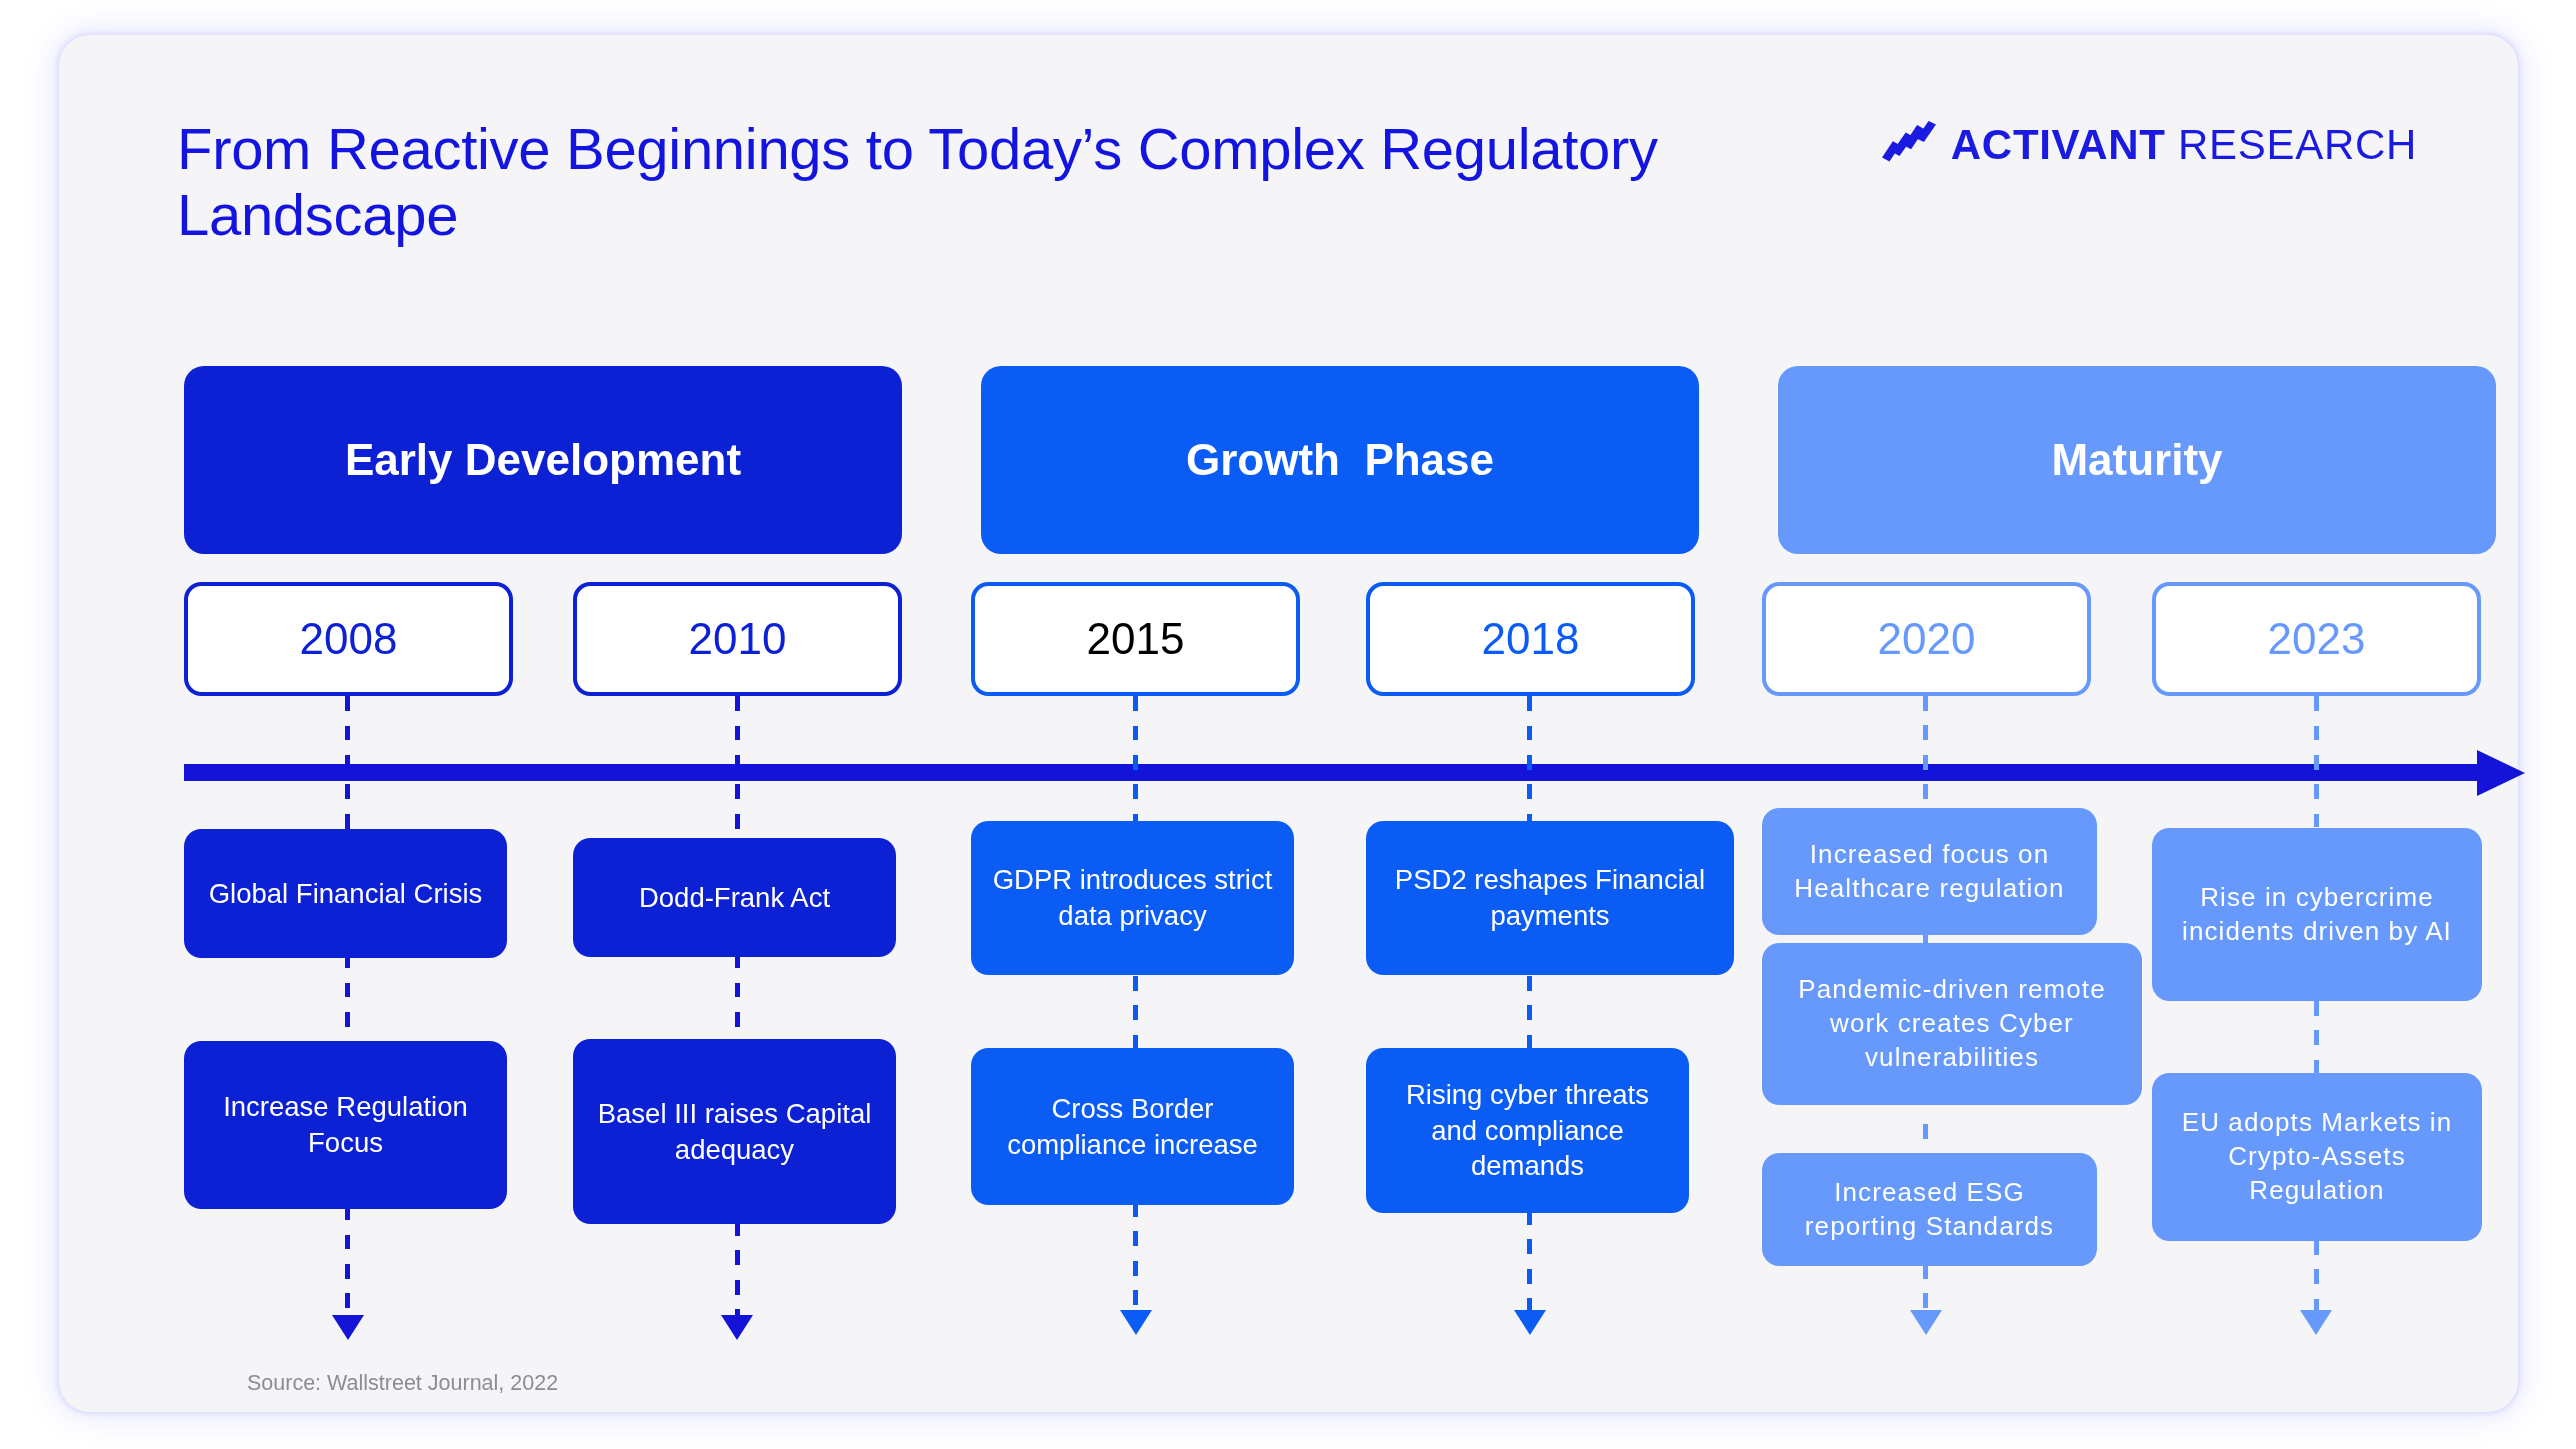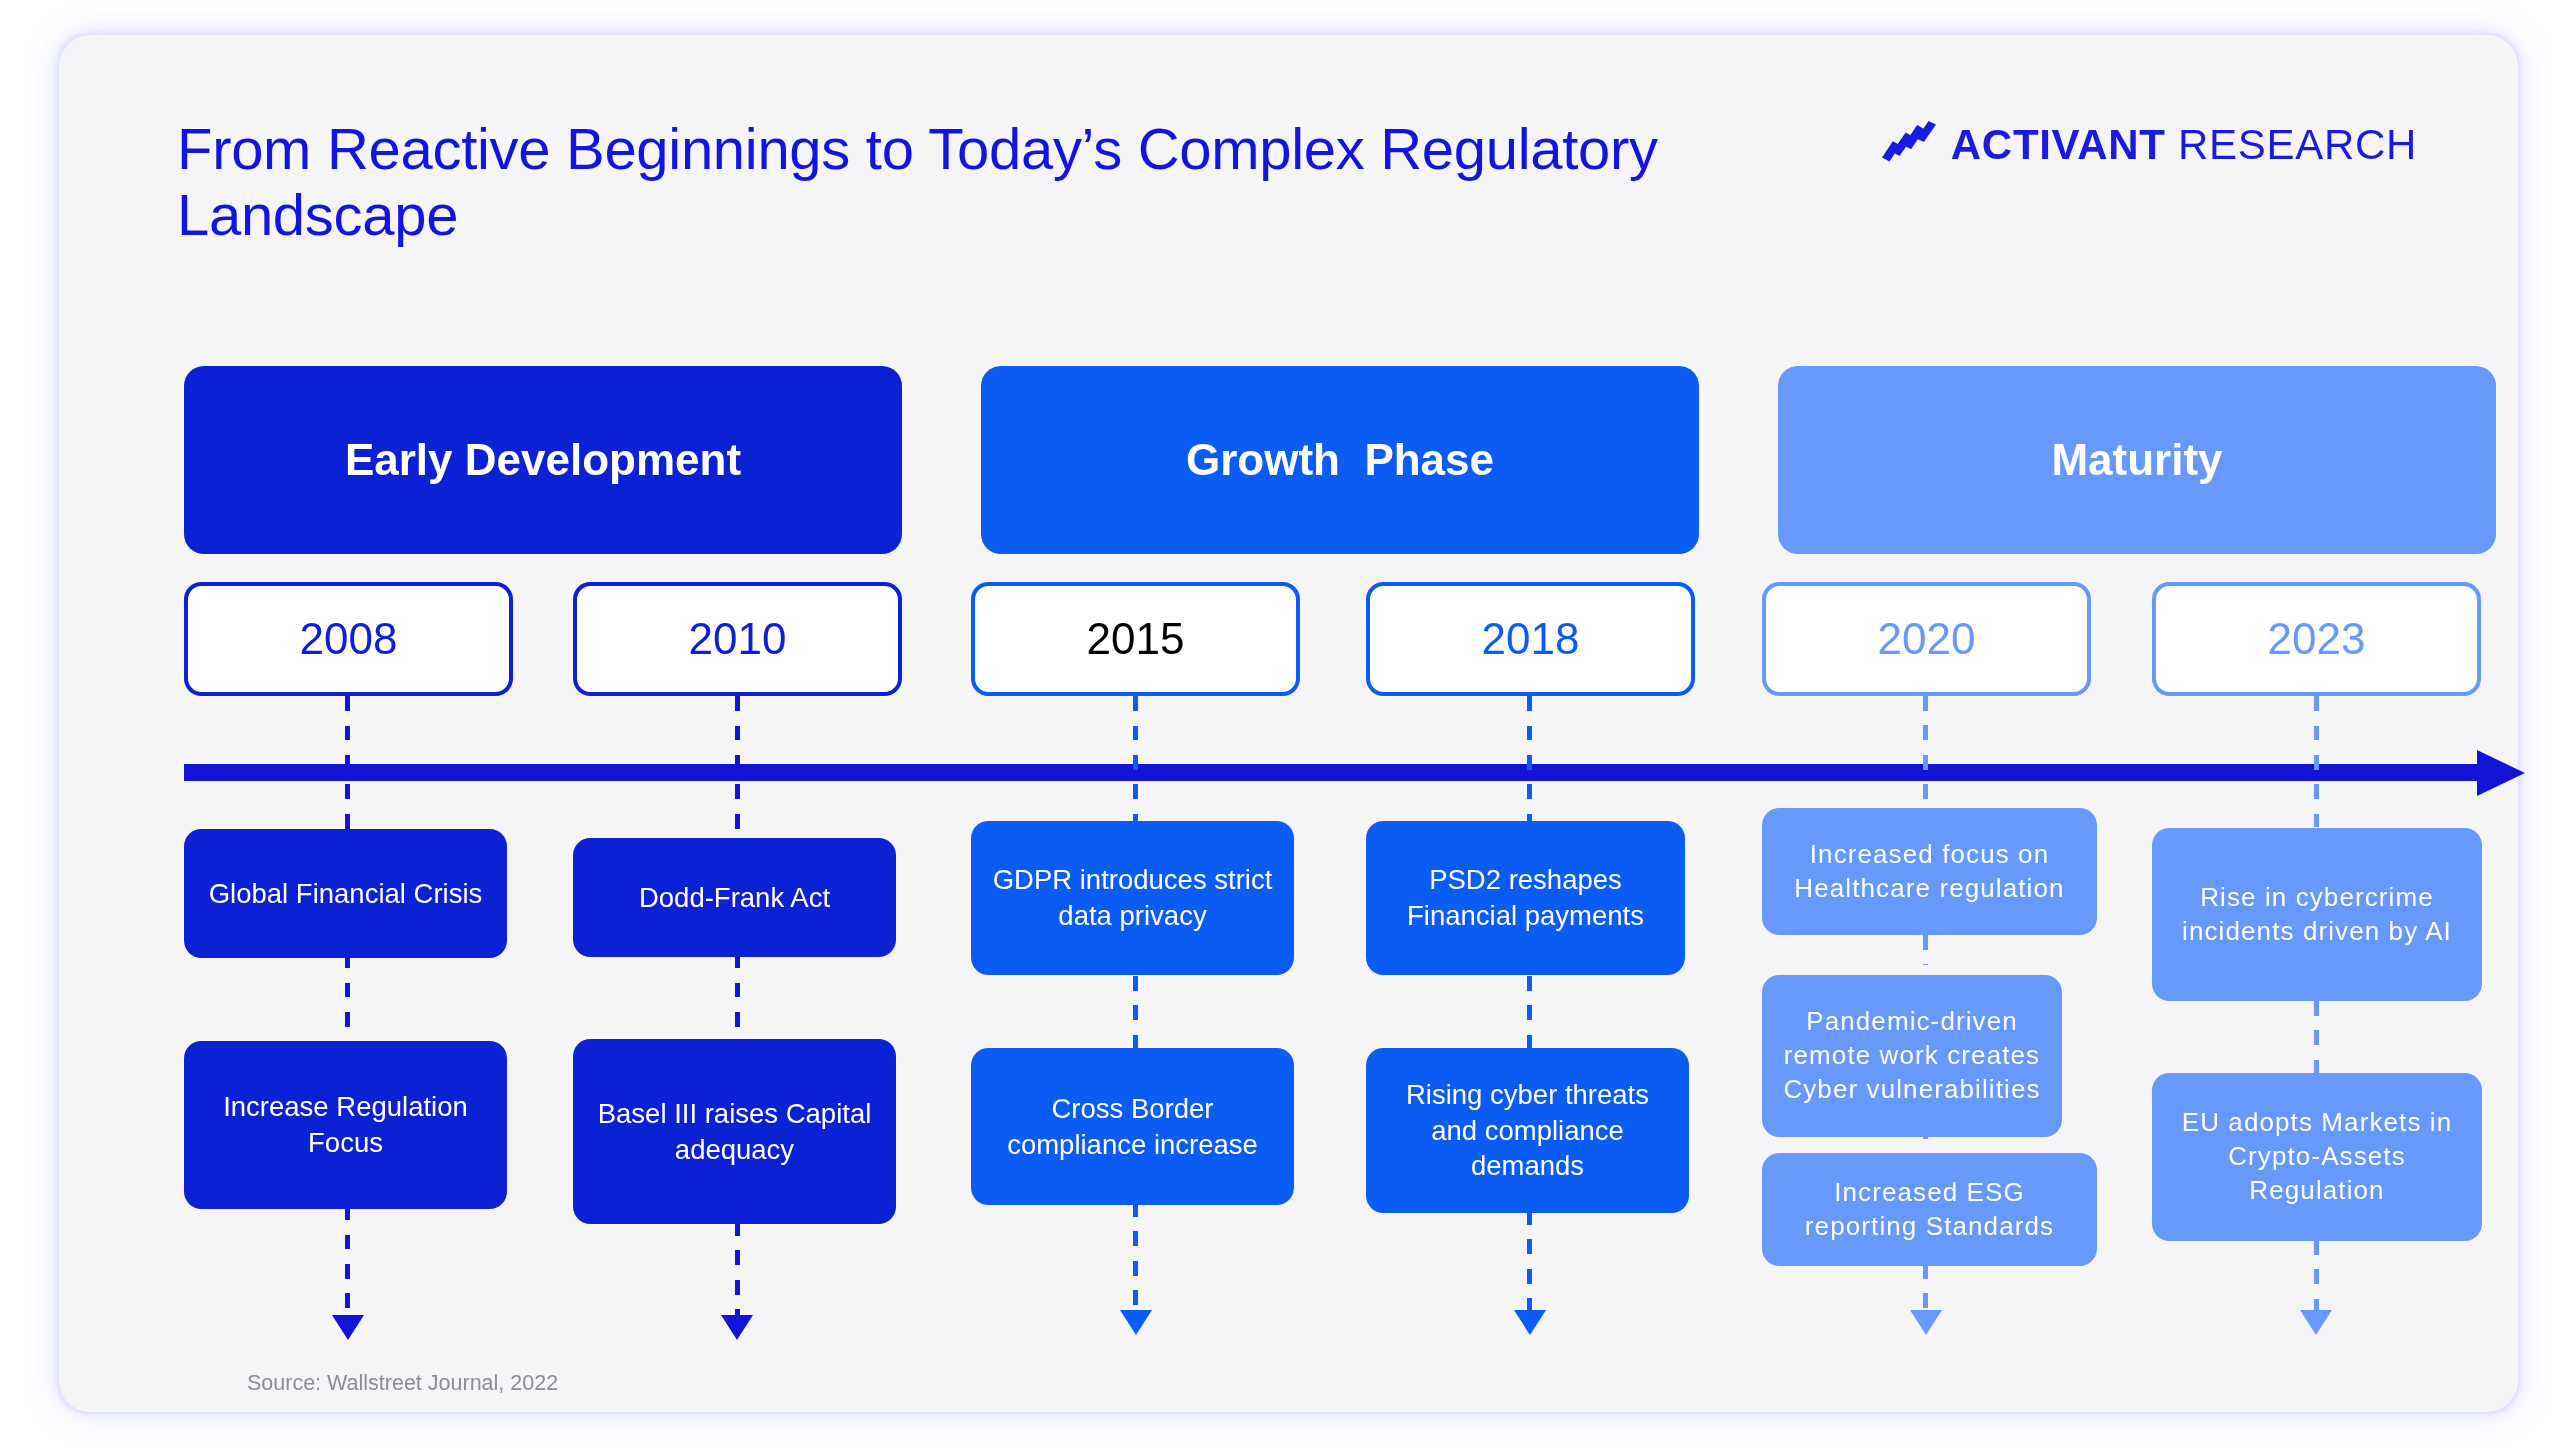--- a/index.html
+++ b/index.html
@@ -189,25 +189,25 @@
 
   <div class="card tone-dark" style="left:125px; top:794px; width:323px; height:129px;">Global Financial Crisis</div>
   <div class="card tone-dark" style="left:125px; top:1006px; width:323px; height:168px;">Increase Regulation Focus</div>
 
   <div class="card tone-dark" style="left:514px; top:803px; width:323px; height:119px;">Dodd-Frank Act</div>
   <div class="card tone-dark" style="left:514px; top:1004px; width:323px; height:185px;">Basel III raises Capital adequacy</div>
 
   <div class="card tone-mid" style="left:912px; top:786px; width:323px; height:154px;">GDPR introduces strict data privacy</div>
   <div class="card tone-mid" style="left:912px; top:1013px; width:323px; height:157px;">Cross Border compliance increase</div>
 
-  <div class="card tone-mid" style="left:1307px; top:786px; width:319px; height:154px;">PSD2 reshapes Financial payments</div>
+  <div class="card tone-mid" style="left:1307px; top:786px; width:368px; height:154px;">PSD2 reshapes Financial payments</div>
   <div class="card tone-mid" style="left:1307px; top:1013px; width:323px; height:165px;">Rising cyber threats and compliance demands</div>
 
   <div class="card tone-light" style="left:1703px; top:773px; width:335px; height:127px;">Increased focus on Healthcare regulation</div>
-  <div class="card tone-light" style="left:1703px; top:940px; width:300px; height:162px;">Pandemic-driven remote work creates Cyber vulnerabilities</div>
+  <div class="card tone-light" style="left:1703px; top:908px; width:380px; height:162px;">Pandemic-driven remote work creates Cyber vulnerabilities</div>
   <div class="card tone-light" style="left:1703px; top:1118px; width:335px; height:113px;">Increased  ESG reporting Standards</div>
 
   <div class="card tone-light" style="left:2093px; top:793px; width:330px; height:173px;">Rise in cybercrime incidents driven by AI</div>
   <div class="card tone-light" style="left:2093px; top:1038px; width:330px; height:168px;">EU adopts Markets in Crypto-Assets Regulation</div>
 
   <div id="source">Source: Wallstreet Journal, 2022</div>
 
 </div>
 
 

